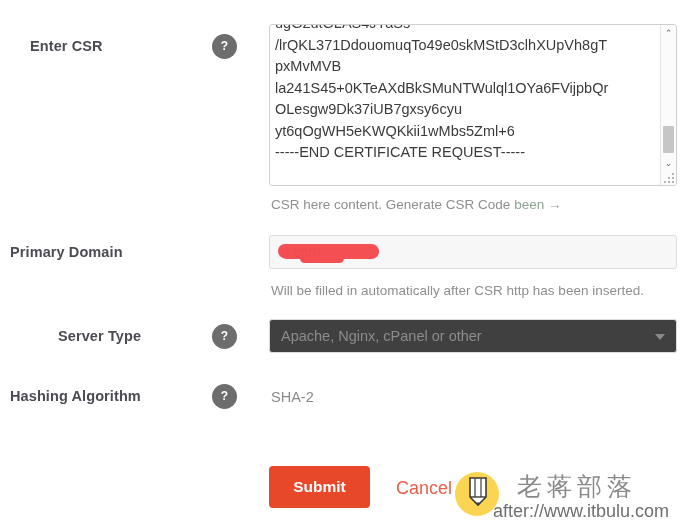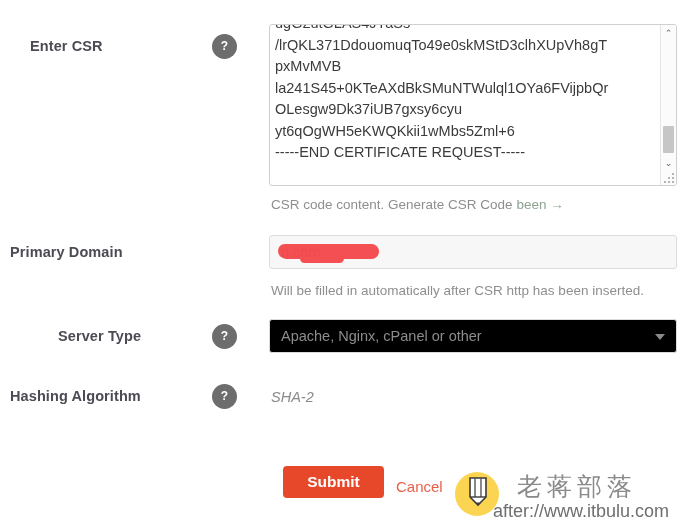--- a/index.html
+++ b/index.html
@@ -186,21 +186,21 @@
 
   .select-box {
     position: absolute;
     left: 269px;
     top: 319px;
     width: 408px;
     height: 34px;
     box-sizing: border-box;
     border: 1px solid #dcdcdc;
     border-radius: 3px;
-    background: #000000;
+    background: #404040;
     cursor: pointer;
   }
   .select-value {
     position: absolute;
     left: 11px;
     top: 0;
     line-height: 32px;
     font-size: 14.5px;
     color: #8c8c8c;
     white-space: nowrap;
@@ -215,44 +215,43 @@
     border-right: 5px solid transparent;
     border-top: 6px solid #8a8a8a;
   }
 
   .static-value {
     position: absolute;
     left: 271px;
     font-size: 14.5px;
     color: #8a8a8a;
     white-space: nowrap;
-    font-style: italic;
   }
 
   
   .submit-btn {
     position: absolute;
-    left: 283px;
+    left: 269px;
     top: 466px;
     width: 101px;
-    height: 32px;
+    height: 42px;
     background: #e8482a;
     border: none;
     border-radius: 4px;
     color: #ffffff;
     font-family: "Liberation Sans", sans-serif;
     font-size: 15.5px;
     font-weight: bold;
     cursor: pointer;
   }
   .cancel-btn {
     position: absolute;
     left: 396px;
     top: 478px;
-    font-size: 15px;
+    font-size: 18px;
     color: #e8604a;
     background: none;
     border: none;
     padding: 0;
     cursor: pointer;
     font-family: "Liberation Sans", sans-serif;
   }
 
   
   .watermark {
@@ -325,21 +324,21 @@
         <i style="left:8px;top:0;"></i>
         <i style="left:4px;top:4px;"></i>
           <i style="left:8px;top:4px;"></i>
         <i style="left:0;top:8px;"></i>
           <i style="left:4px;top:8px;"></i>
           <i style="left:8px;top:8px;"></i>
       </div>
     </div>
 
     <div class="hint" style="top:197px;">
-      <span>CSR code content. Generate CSR Code </span><a>been →</a>
+      <span>CSR here content. Generate CSR Code </span><a>been →</a>
     </div>
   </div>
 
   <div class="row" style="top:224px;height:84px;text-align:center;">
     <div class="field-label" style="top:20px;">Primary Domain</div>
   </div>
 
   <div class="domain-wrap">
     <input class="text-input" style="left: 0px; top: 0px;" readonly="" value="n.com">
     <div class="redaction"></div>

